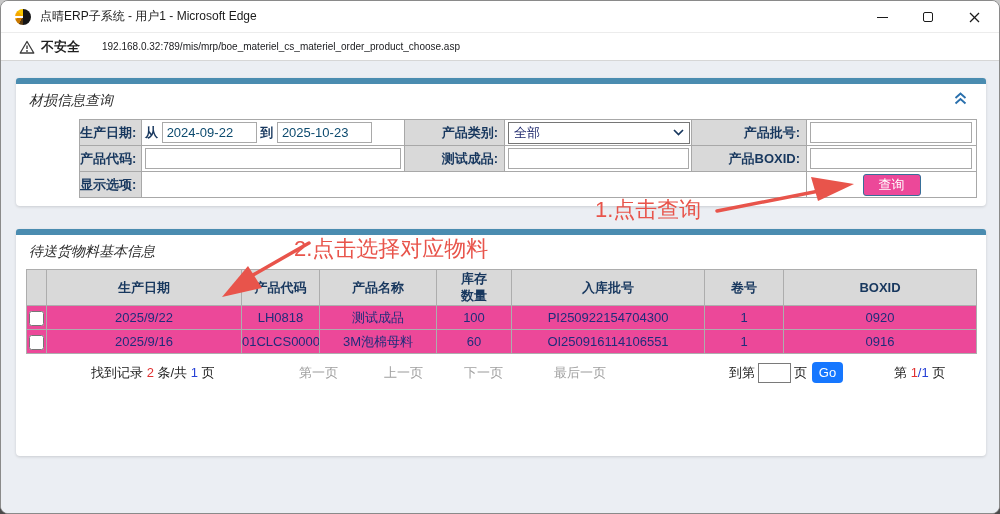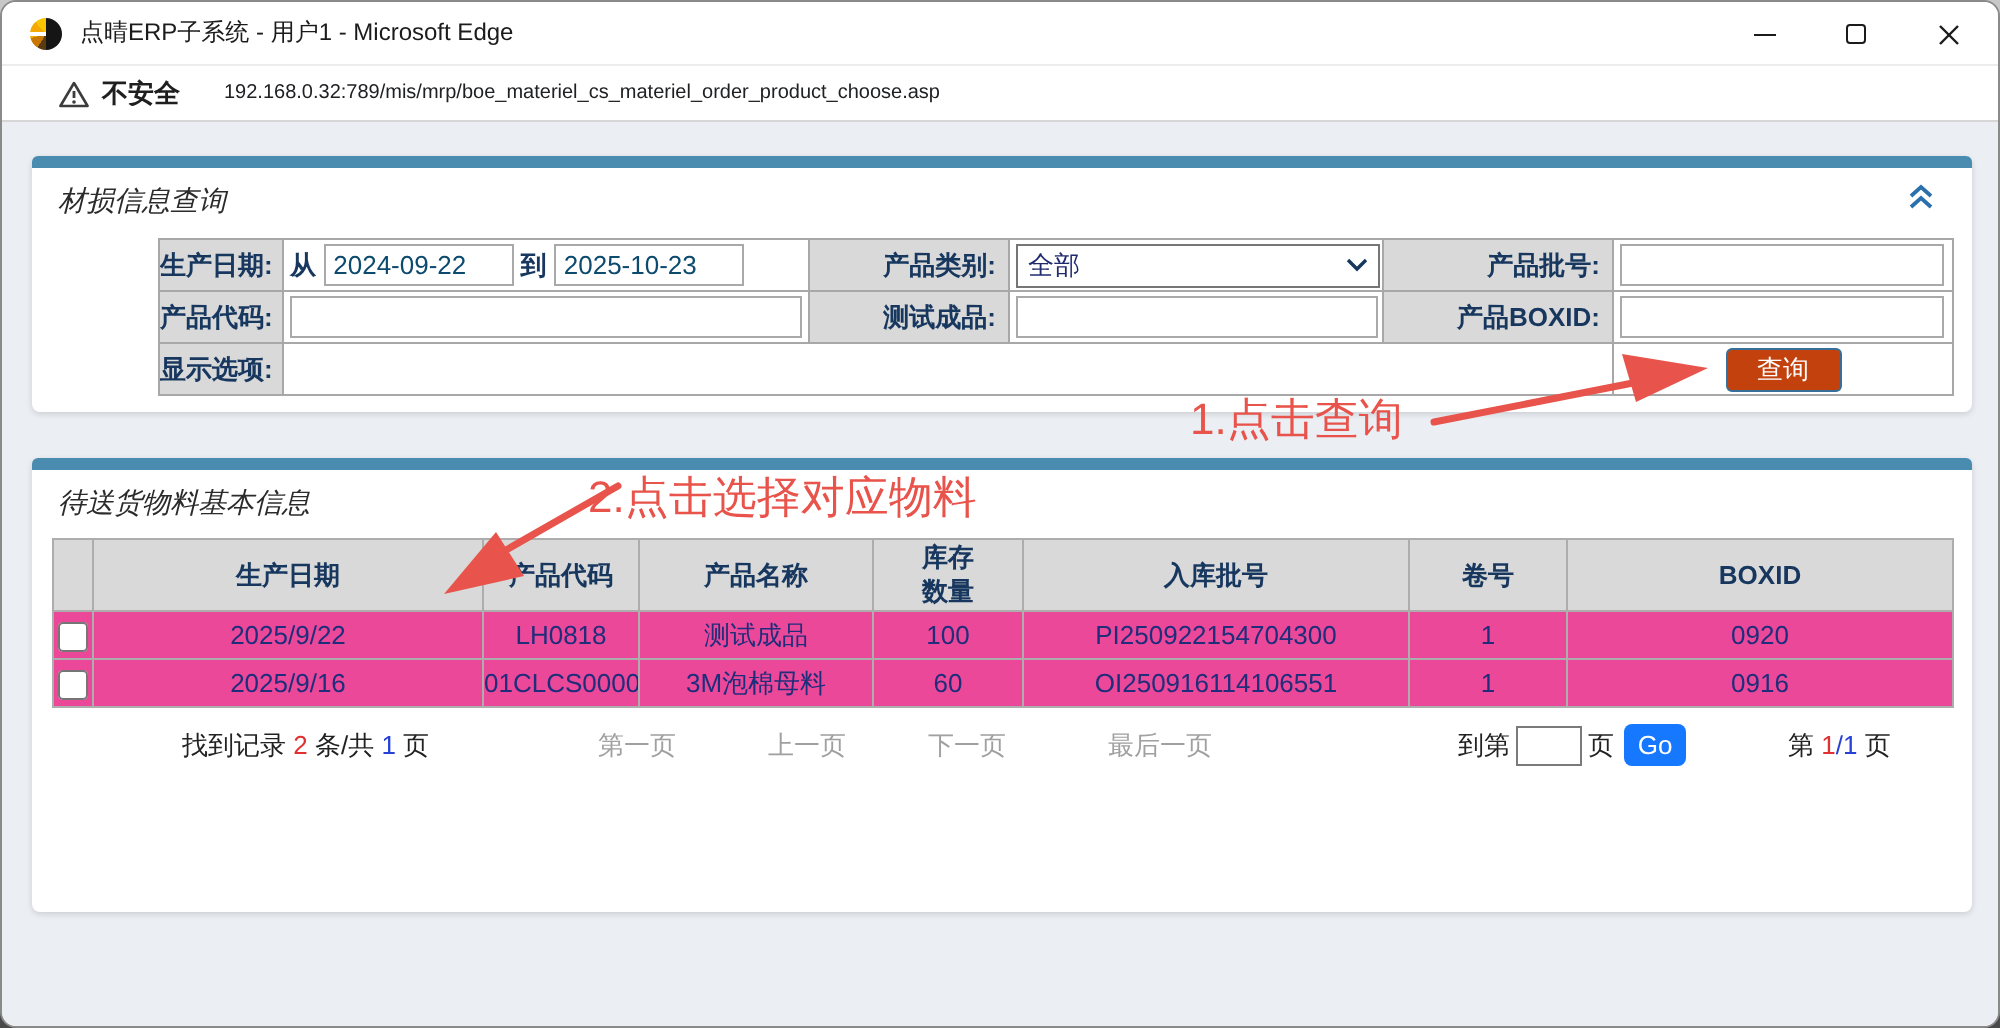--- a/index.html
+++ b/index.html
@@ -25,21 +25,21 @@
   }
   .favicon::after { content:''; position:absolute; left:0; top:7px; width:8px; height:2px; background:#fff; }
   .title { font-size:12px; color:#1b1b1b; margin-left:9px; white-space:nowrap; }
   .win-controls { position:absolute; right:2px; top:0; height:32px; display:flex; }
   .win-btn { width:46px; height:32px; display:flex; align-items:center; justify-content:center; cursor:default; }
   .glyph-min { width:11px; height:1px; background:#1b1b1b; }
   .glyph-max { width:10px; height:10px; border:1px solid #1b1b1b; border-radius:2px; }
   
   .addressbar {
     height:28px; background:#fff; display:flex; align-items:center;
-    padding-left:28px; border-bottom:1px solid #d6d6d6;
+    padding-left:18px; border-bottom:1px solid #d6d6d6;
   }
   .warn-text { font-size:13px; font-weight:600; color:#1f1f1f; margin-left:6px; }
   .url { font-size:10px; color:#202124; margin-left:22px; white-space:nowrap; }
   
   .content { position:absolute; left:0; top:61px; right:0; bottom:0; background:#ebeef3; }
   .panel {
     position:absolute; left:15px; width:970px; background:#fff;
     border-radius:4px; box-shadow:0 1px 3px rgba(0,0,0,.14);
   }
   .accent { height:6px; background:#4a8cb0; border-radius:3px 3px 0 0; }
@@ -69,21 +69,21 @@
   .txt.wide { width:256px; }
   .txt.mid  { width:181px; }
   .txt.right{ width:162px; }
   .selectbox {
     width:182px; height:22px; border:1px solid #767676; background:#fff;
     display:inline-flex; align-items:center; justify-content:space-between;
     padding:0 5px; color:#202a6e; cursor:default;
   }
   .btn-query {
     display:block; margin:0 auto; width:58px; height:22px;
-    background:#c2410c; border:1px solid #376f99; border-radius:3px;
+    background:#ec4899; border:1px solid #376f99; border-radius:3px;
     color:#fff; font-size:13px; line-height:20px; text-align:center; cursor:pointer;
     font-family:"Liberation Sans","DejaVu Sans",sans-serif;
   }
   
   .data-table {
     position:absolute; left:10px; top:40px; width:950px;
     border-collapse:collapse; table-layout:fixed; border:1px solid #999;
     font-size:13px; text-align:center;
   }
   .data-table th, .data-table td { border:1px solid #adadad; overflow:hidden; white-space:nowrap; }

